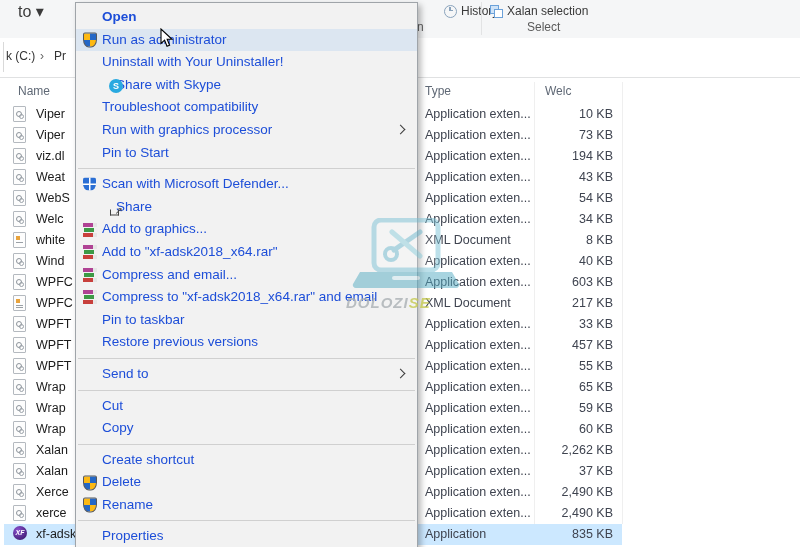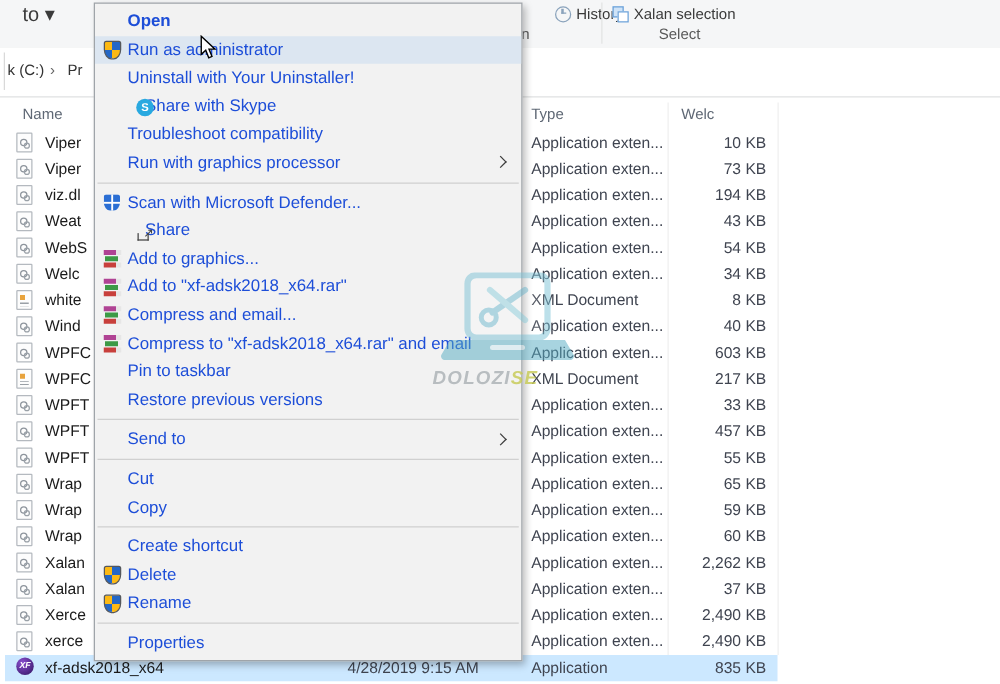--- a/index.html
+++ b/index.html
@@ -166,20 +166,21 @@
       <div class="row sel"><span class="cell c-icon xf-app-icon"></span><span class="cell c-name">xf-adsk2018_x64</span><span class="cell c-date">4/28/2019 9:15 AM</span><span class="cell c-type">Application</span><span class="cell c-size">835 KB</span></div>
     </div>
 
   <div id="menu">
       <div class="mi bold"><span>Open</span></div>
       <div class="mi hl"><span class="mic uac-shield-icon"></span><span>Run as administrator</span></div>
       <div class="mi"><span>Uninstall with Your Uninstaller!</span></div>
       <div class="mi"><span class="mic skype-icon"></span><span>Share with Skype</span></div>
       <div class="mi"><span>Troubleshoot compatibility</span></div>
       <div class="mi"><span>Run with graphics processor</span><span class="chev"></span></div>
+      <div class="mi"><span>Pin to Start</span></div>
       <div class="menu-sep"></div>
       <div class="mi"><span class="mic defender-icon"></span><span>Scan with Microsoft Defender...</span></div>
       <div class="mi"><span class="mic share-icon"></span><span>Share</span></div>
       <div class="mi"><span class="mic winrar-icon"></span><span>Add to graphics...</span></div>
       <div class="mi"><span class="mic winrar-icon"></span><span>Add to "xf-adsk2018_x64.rar"</span></div>
       <div class="mi"><span class="mic winrar-icon"></span><span>Compress and email...</span></div>
       <div class="mi"><span class="mic winrar-icon"></span><span>Compress to "xf-adsk2018_x64.rar" and email</span></div>
       <div class="mi"><span>Pin to taskbar</span></div>
       <div class="mi"><span>Restore previous versions</span></div>
       <div class="menu-sep"></div>

